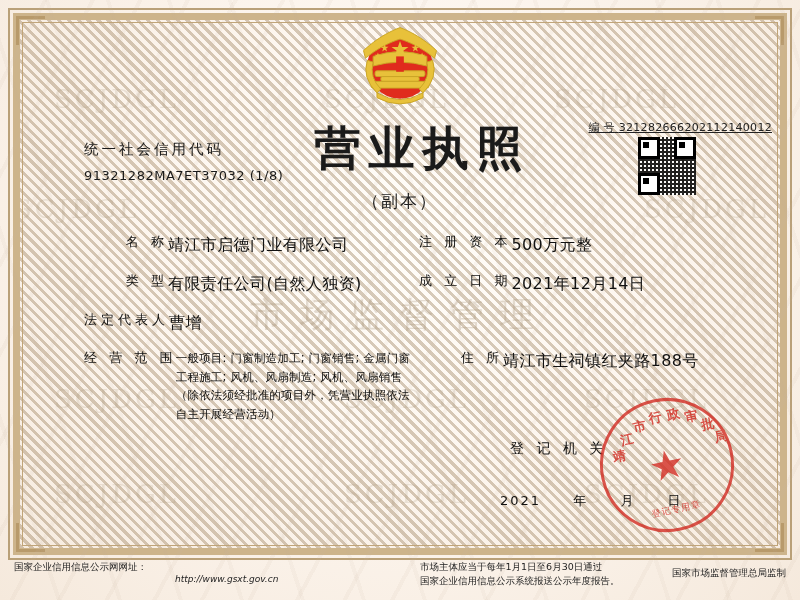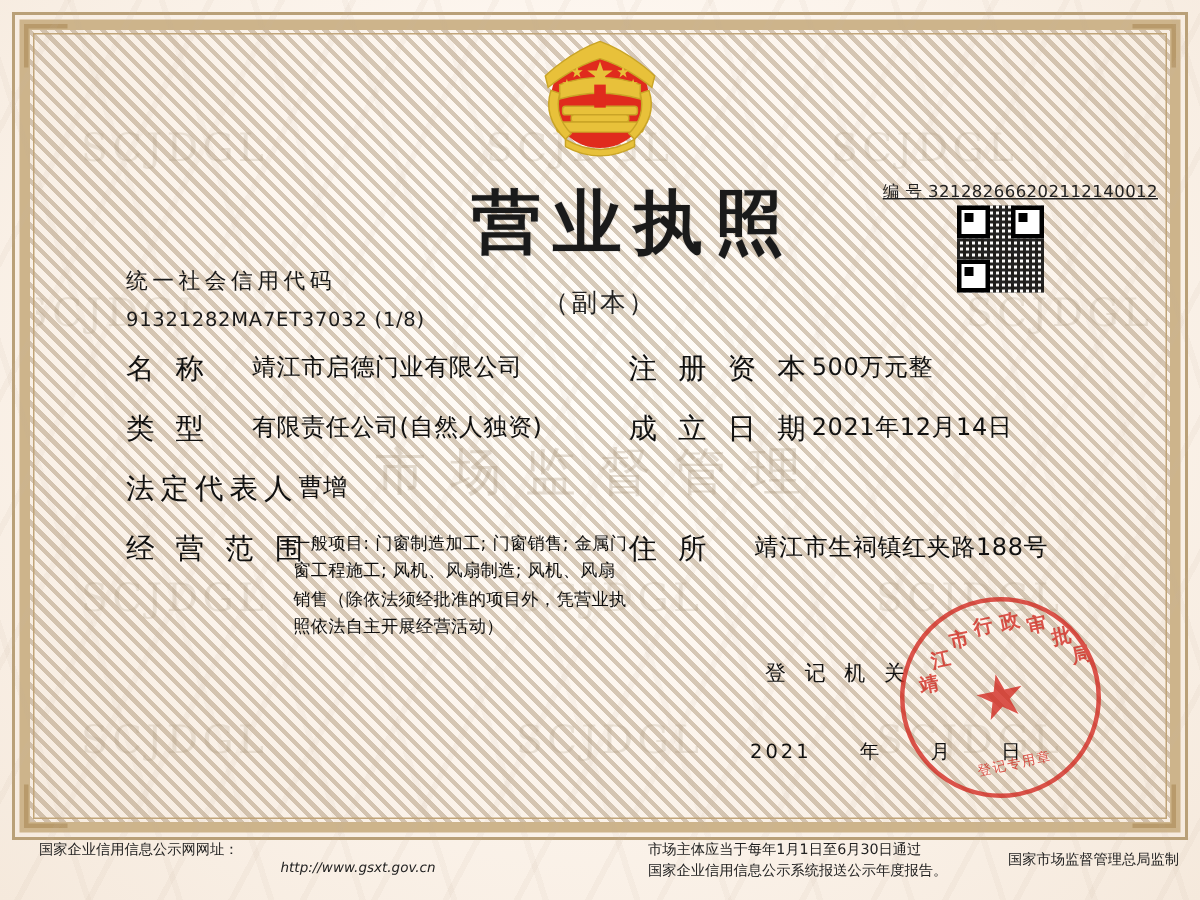--- a/index.html
+++ b/index.html
@@ -123,21 +123,20 @@
   .code-block {
     position: absolute;
     left: 84px;
     top: 140px;
     text-align: left;
   }
   .code-label {
     font-size: 14.5px;
     color: #1a1a1a;
     letter-spacing: 3px;
-    margin-top: 38px;
   }
   .code-value {
     margin-top: 9px;
     font-size: 13px;
     color: #1a1a1a;
     letter-spacing: .5px;
   }
 
   
   .doc-no {
@@ -206,25 +205,26 @@
     width: 335px;
     display: flex;
     align-items: flex-start;
   }
   .col-right {
     flex: 1;
     display: flex;
     align-items: flex-start;
   }
   .lbl {
-    font-size: 19px;
+    font-size: 13px;
     color: #111;
     letter-spacing: 4px;
     white-space: nowrap;
     min-width: 84px;
+    text-align: right;
   }
   .val {
     font-size: 16px;
     color: #111;
     letter-spacing: .4px;
     line-height: 1.55;
   }
   .val.small { font-size: 11.5px; }
   .scope-val {
     font-size: 11.5px;
@@ -293,21 +293,21 @@
     bottom: 12px;
     text-align: center;
     font-size: 9px;
     color: #d2281f;
     letter-spacing: 1px;
   }
 
   
   .footer {
     position: absolute;
-    left: 12px; right: 0;
+    left: 0; right: 0;
     bottom: 8px;
     height: 34px;
     font-size: 9.5px;
     color: #222;
     padding-left: 16px;
   }
   .footer-left {
     position: absolute;
     left: 14px;
     top: 2px;

